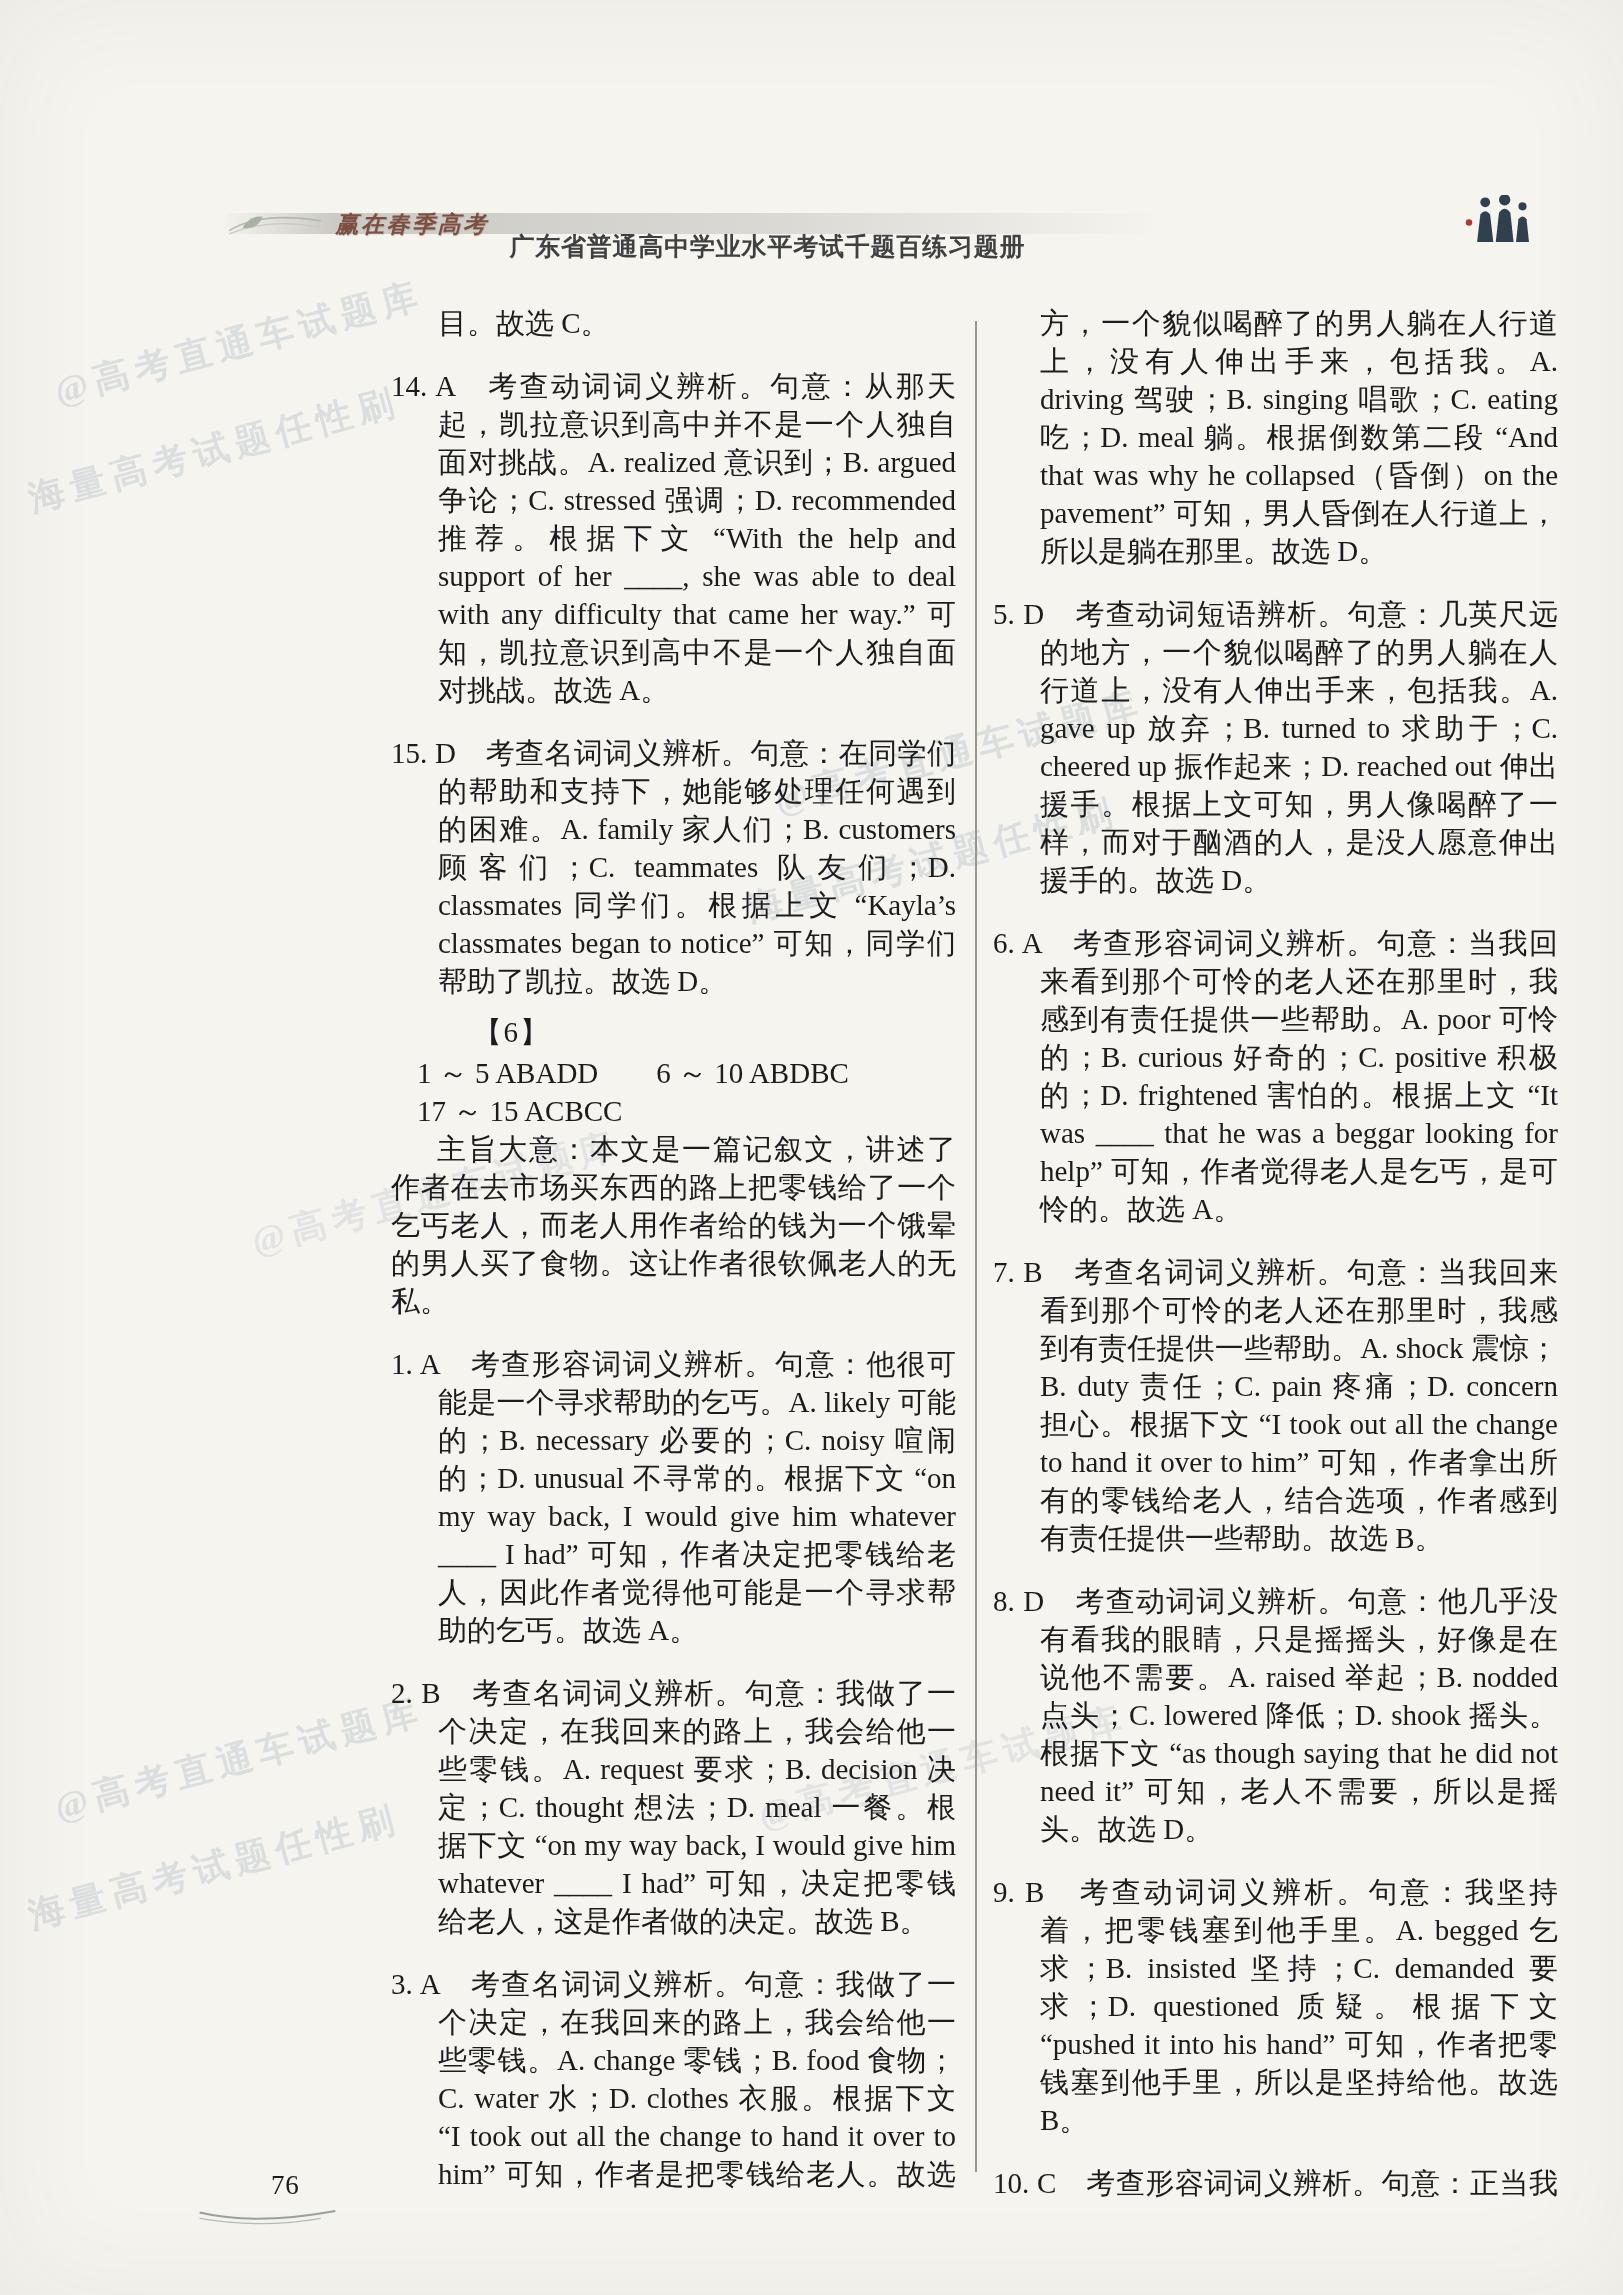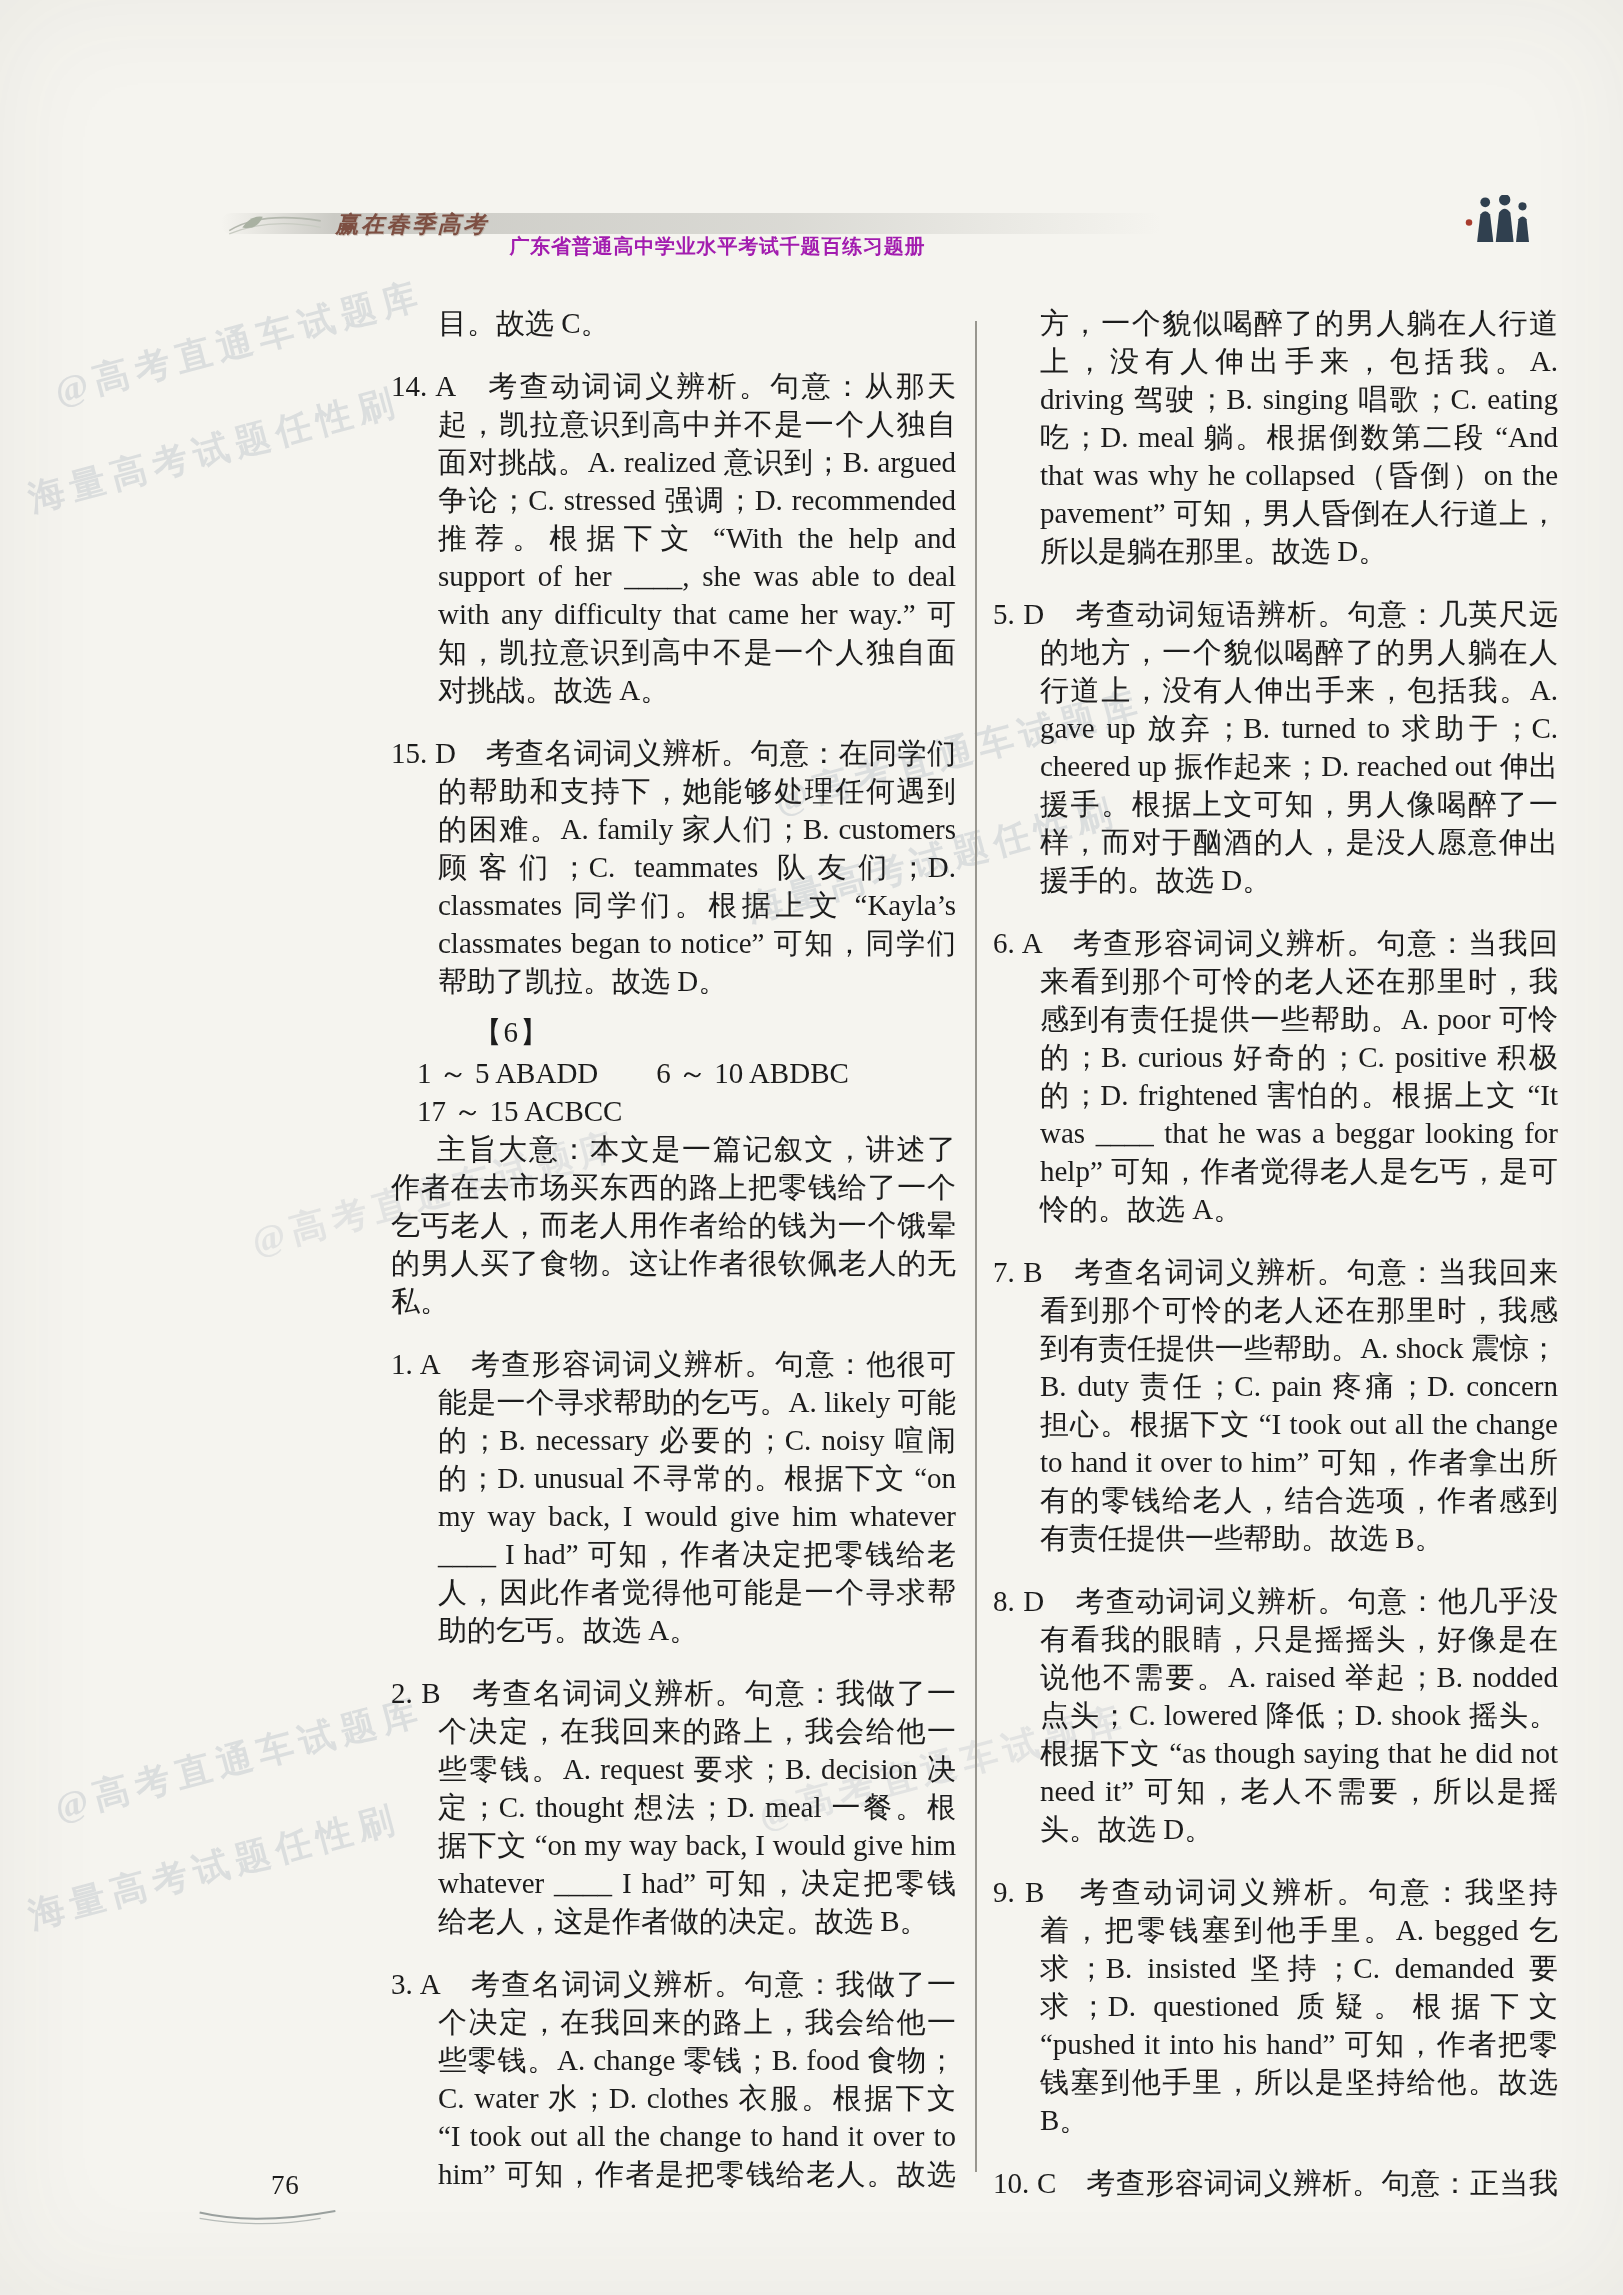--- a/index.html
+++ b/index.html
@@ -30,21 +30,21 @@
   .leaf { position:relative; margin-left:4.9px; }
   .logo {
     position:relative; margin-left:11.5px;
     font-size:23px; font-weight:bold; font-style:italic;
     letter-spacing:2.5px; color:#7d4f42;
     text-shadow:0.8px 0.8px 0 rgba(120,90,70,0.25);
     white-space:nowrap;
   }
   .title {
     position:relative; margin-left:21px;
-    font-size:20px; font-weight:bold; letter-spacing:0.8px; color:#a21caf;
+    font-size:25px; font-weight:bold; letter-spacing:0.8px; color:#404040;
     white-space:nowrap;
     margin-top:43px;
   }
   .people { position:absolute; right:4.9px; top:-8.2px; }
 
   
   .divider {
     position:absolute; left:975px; top:321px;
     width:1.6px; height:1851px; background:#98968f;
   }

